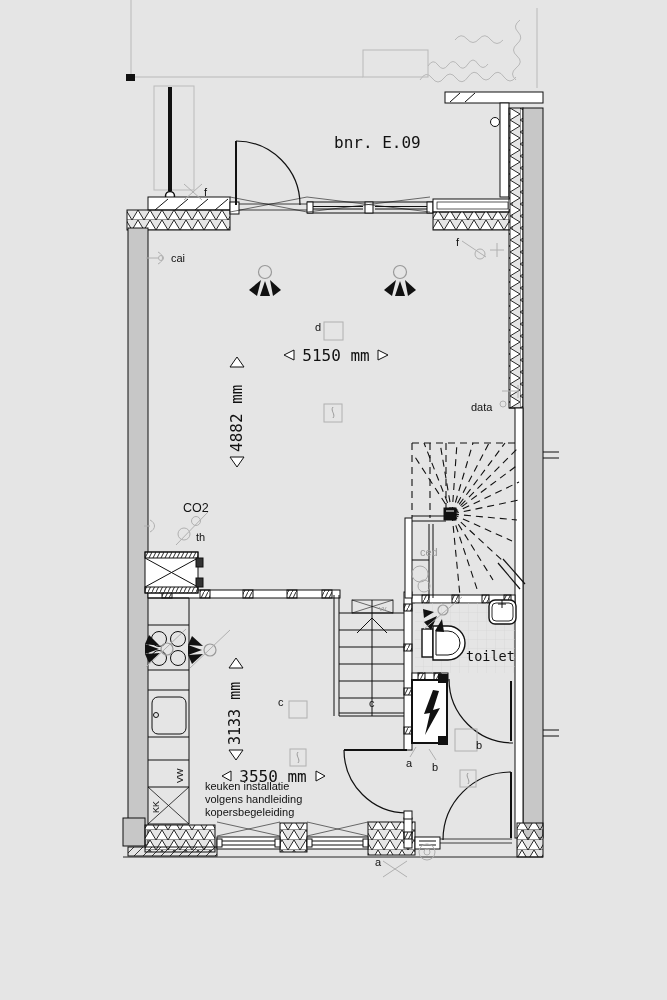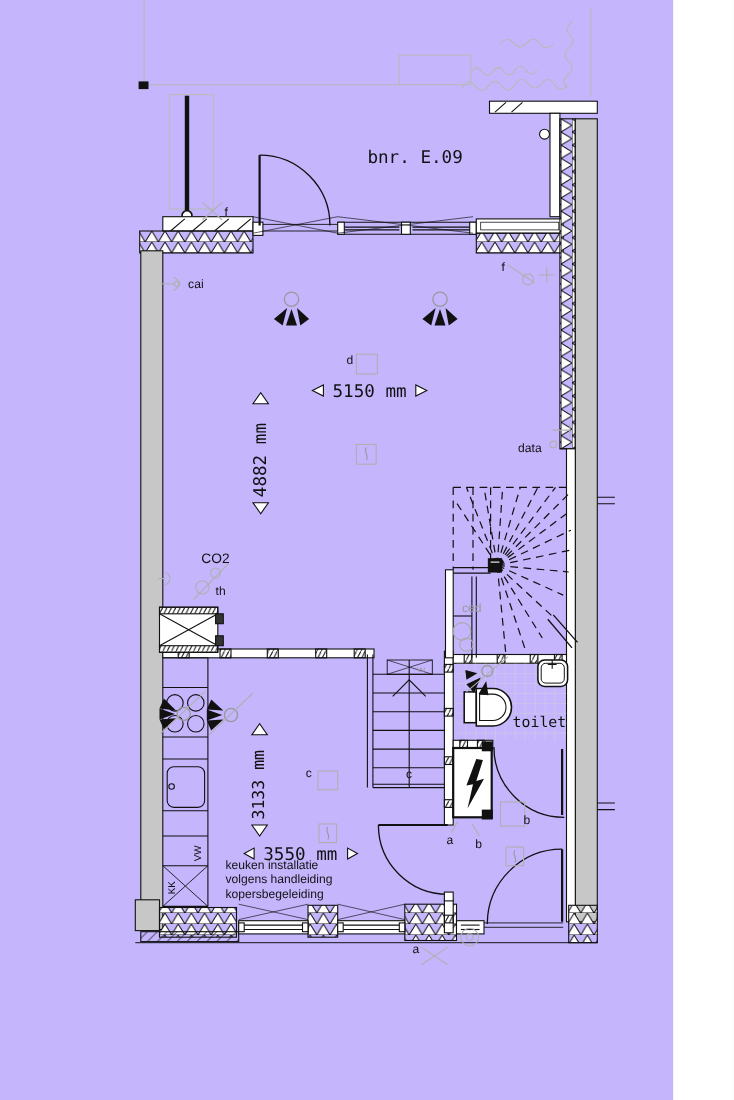--- a/index.html
+++ b/index.html
@@ -1,16 +1,16 @@
 <!DOCTYPE html>
 <html><head>
 <meta charset="utf-8">
 <style>
   html,body{margin:0;padding:0;background:#fff;}
-  .canvas{width:612px;height:1000px;position:relative;background:#c4b5fd;overflow:hidden;
+  .canvas{width:667px;height:1000px;position:relative;background:#e5e5e5;overflow:hidden;
           font-family:"Liberation Sans",sans-serif;}
   svg text{fill:#111;}
   .mono16{font:16px "DejaVu Sans Mono",monospace;}
   .mono15{font:15px "DejaVu Sans Mono",monospace;}
   .mono13{font:13.5px "DejaVu Sans Mono",monospace;}
   .s11{font:11px "Liberation Sans",sans-serif;}
   .s12{font:12.5px "Liberation Sans",sans-serif;}
   .s9{font:9px "Liberation Sans",sans-serif;}
   .s7{font:7.5px "Liberation Sans",sans-serif;}
   .gray-t{fill:#9a9a9a;}

